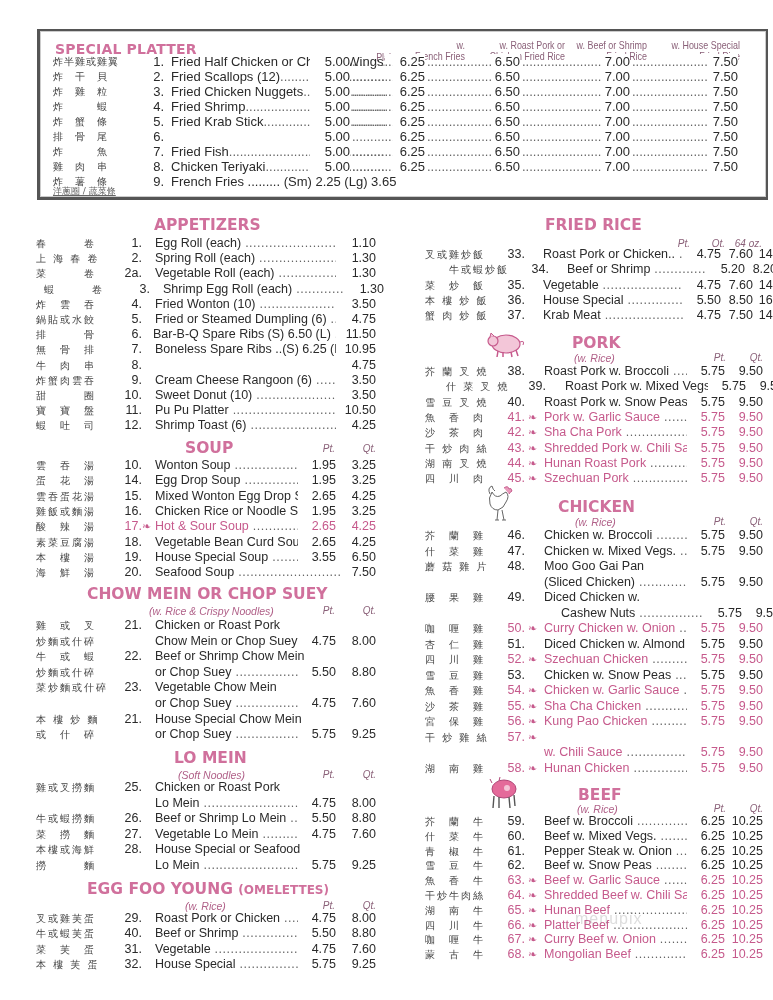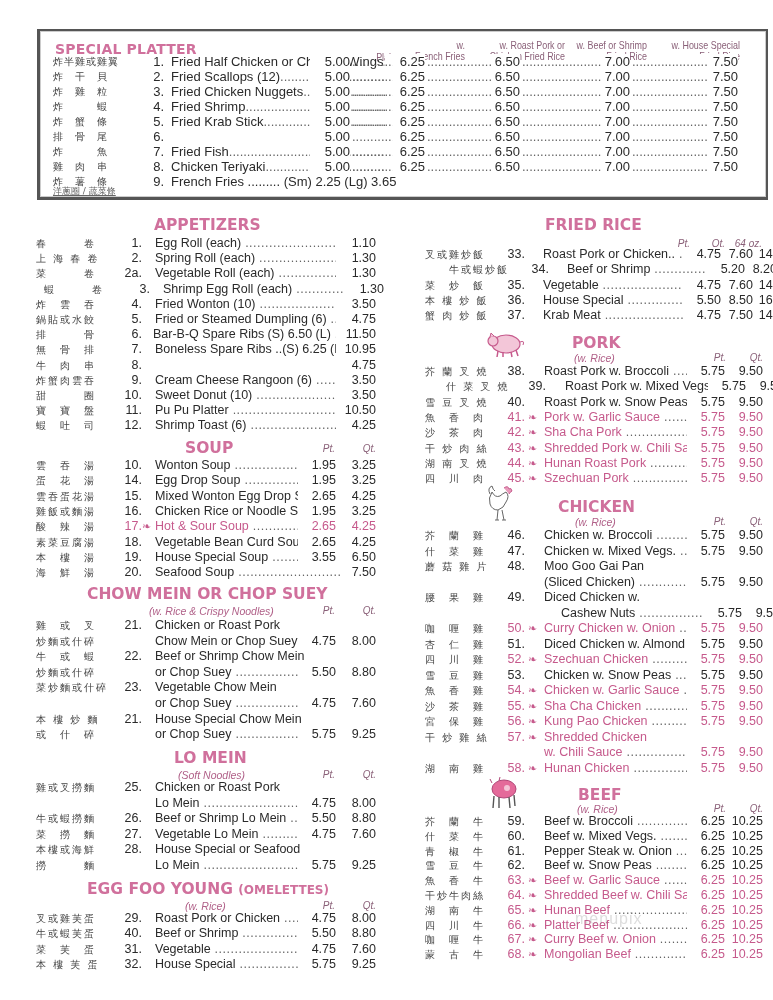--- a/index.html
+++ b/index.html
@@ -680,21 +680,20 @@
       <span class="num" style="left:76px;width:24px;">56.</span>
       <span class="pep" style="left:103px;">❧</span>
       <span class="desc dotted" style="left:119px;width:180px;">Kung Pao Chicken</span>
       <span class="p1" style="left:262px;width:38px;">5.75</span>
       <span class="p2" style="left:302px;width:36px;">9.50</span>
     </div>
     <div class="row pinkrow" style="top: 729.5px; left: 425px; width: 340px;">
       <span class="cn">干 炒 雞 絲</span>
       <span class="num" style="left:76px;width:24px;">57.</span>
       <span class="pep" style="left:103px;">❧</span>
-      <span class="desc" style="left:119px;width:220px;">Shredded Chicken</span>
     </div>
     <div class="row pinkrow" style="top: 745px; left: 425px; width: 340px;">
       <span class="desc dotted" style="left:119px;width:180px;">w. Chili Sauce</span>
       <span class="p1" style="left:262px;width:38px;">5.75</span>
       <span class="p2" style="left:302px;width:36px;">9.50</span>
     </div>
     <div class="row pinkrow" style="top: 760.5px; left: 425px; width: 340px;">
       <span class="cn">湖　南　雞</span>
       <span class="num" style="left:76px;width:24px;">58.</span>
       <span class="pep" style="left:103px;">❧</span>

